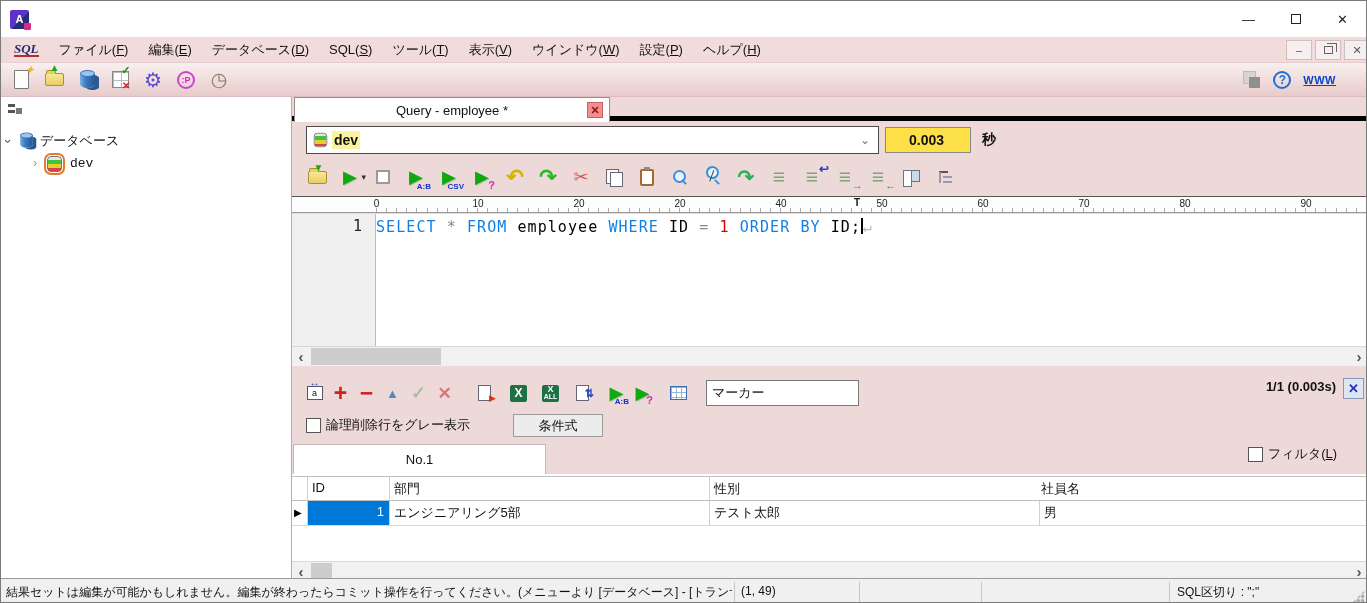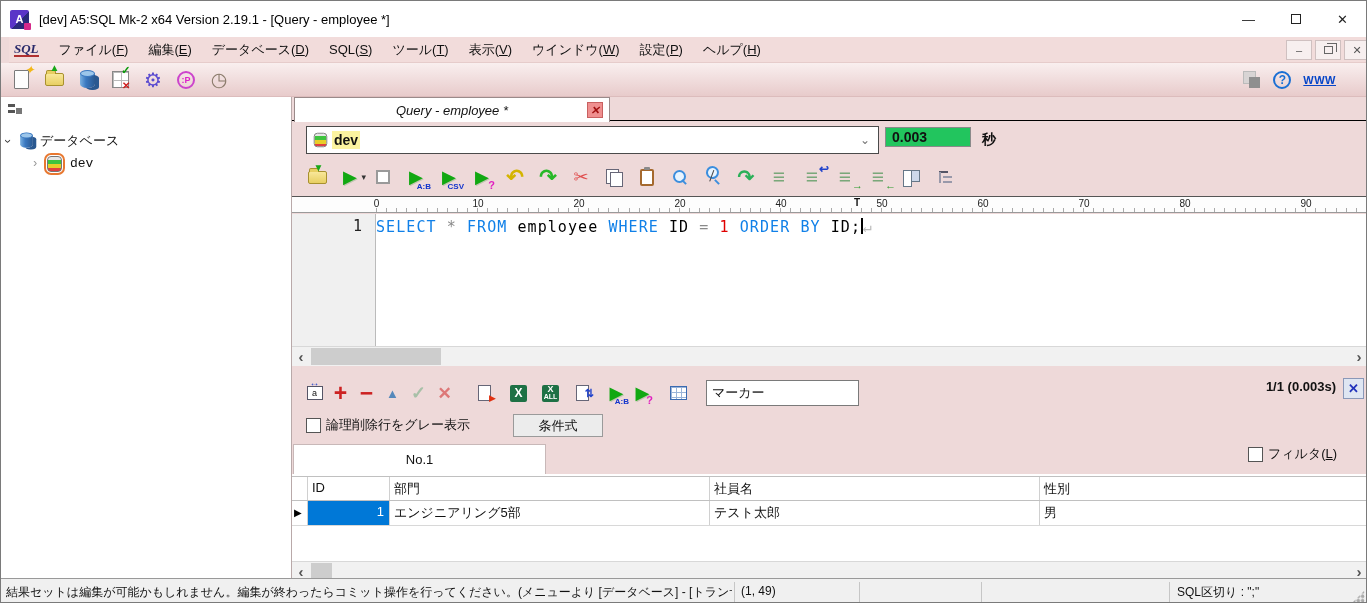--- a/index.html
+++ b/index.html
@@ -66,31 +66,31 @@
   .chev-right { color:#999; transform:rotate(0deg); }
   .chev-down { transform:rotate(90deg); display:inline-block; color:#333; }
   .dbcyl-s { transform:scale(0.85); margin:0 6px 0 6px; }
   .dbdev { width:15px; height:16px; border:1px solid #777; border-radius:4px; margin:0 8px 0 6px; position:relative;
            background:linear-gradient(#e6e6e6 0 3px,#3ec43e 3px 7px,#e8ce2a 7px 11px,#e04040 11px 16px); outline:2px solid #e87830; outline-offset:1px; }
   .tree-label { font-size:13px; color:#111; }
 
   
   .mainpanel { position:absolute; left:291px; top:96px; width:1076px; height:481px; background:#eed9d9; }
 
-  .tabrow { position:absolute; left:0; top:0; width:100%; height:24px; border-bottom:1px solid #000000;font-style:italic; }
+  .tabrow { position:absolute; left:0; top:0; width:100%; height:24px; border-bottom:5px solid #000000; }
   .qtab { position:absolute; left:2px; top:0; width:316px; height:25px; background:#fff; border:1px solid #9a8a8a; border-bottom:none; display:flex; align-items:center; justify-content:center; z-index:2; }
   .qtab-label { font-size:13px; }
   .qtab-close { position:absolute; right:6px; top:4px; width:16px; height:16px; background:#ef8f8f; color:#a01010; font-weight:bold; font-size:11px; display:flex; align-items:center; justify-content:center; border:1px solid #c86060; }
 
   .comborow { position:absolute; left:0; top:25px; width:100%; height:36px; }
   .dbcombo { position:absolute; left:14px; top:4px; width:573px; height:28px; background:#fff; border:1px solid #4a4a4a; display:flex; align-items:center; }
   .dbcombo .dbdev { outline:none; margin:0 4px 0 6px; transform:scale(0.9); }
   .dbcombo-name { background:#fbf3a0; font-weight:bold; font-size:14px; padding:1px 2px; }
   .dbcombo-arrow { position:absolute; right:8px; color:#777; font-size:12px; }
-  .timebox { position:absolute; left:593px; top:5px; width:86px; height:20px; background:#22c55e; border:1px solid #8a8a8a; font-weight:bold; font-size:14px; display:flex; align-items:center; padding-left:6px; }
+  .timebox { position:absolute; left:593px; top:5px; width:86px; height:26px; background:#fde047; border:1px solid #8a8a8a; font-weight:bold; font-size:14px; display:flex; align-items:center; padding-left:23px; }
   .timeunit { position:absolute; left:690px; top:9px; font-weight:bold; font-size:14px; }
 
   
   .sqltoolbar { position:absolute; left:0; top:61px; width:100%; height:38px; display:flex; align-items:center; padding-left:10px; }
   .sico { width:30px; height:28px; display:inline-flex; align-items:center; justify-content:center; position:relative; margin-right:3px; }
   .play { color:#12a812; font-size:18px; line-height:18px; text-shadow:1px 1px 0 #0a7a0a33; }
   .sub-b { position:absolute; right:0px; bottom:0px; font-size:8px; font-weight:bold; color:#1133cc; }
   .sub-m { position:absolute; right:2px; bottom:0px; font-size:11px; font-weight:bold; color:#e020c0; }
   .caret-d { position:absolute; right:-1px; top:9px; font-size:9px; color:#333; }
   .stop { width:14px; height:14px; border:2px solid #9a9a9a; background:#fff; }
@@ -194,21 +194,20 @@
 </style>
 </head>
 <body>
 
 <div id="win">
 
   <div class="titlebar">
     <span class="app-ico">
         <span class="app-ico-a">A</span>
       </span>
-    <span class="title-text">[dev] A5:SQL Mk-2 x64 Version 2.19.1 - [Query - employee *]</span>
     <div class="win-btns">
       <div class="win-btn">
           <span>—</span>
         </div>
       <div class="win-btn">
           <span class="maxbox"></span>
         </div>
       <div class="win-btn">
           <span>✕</span>
         </div>
@@ -467,22 +466,22 @@
 
     <div class="restabrow">
       <div class="restab">No.1</div>
     </div>
 
     <div class="gridarea">
       <div class="grid-header">
         <div class="gc gc-marker"></div>
         <div class="gc gc-id">ID</div>
         <div class="gc gc-dept">部門</div>
+        <div class="gc gc-gender">性別</div>
         <div class="gc gc-name">社員名</div>
-        <div class="gc gc-gender">性別</div>
       </div>
       <div class="grid-row">
         <div class="gc gc-marker"><span class="rowmark">▶</span></div>
         <div class="gc gc-id cell-sel">1</div>
         <div class="gc gc-dept">エンジニアリング5部</div>
         <div class="gc gc-name">テスト太郎</div>
         <div class="gc gc-gender">男</div>
       </div>
     </div>
 

